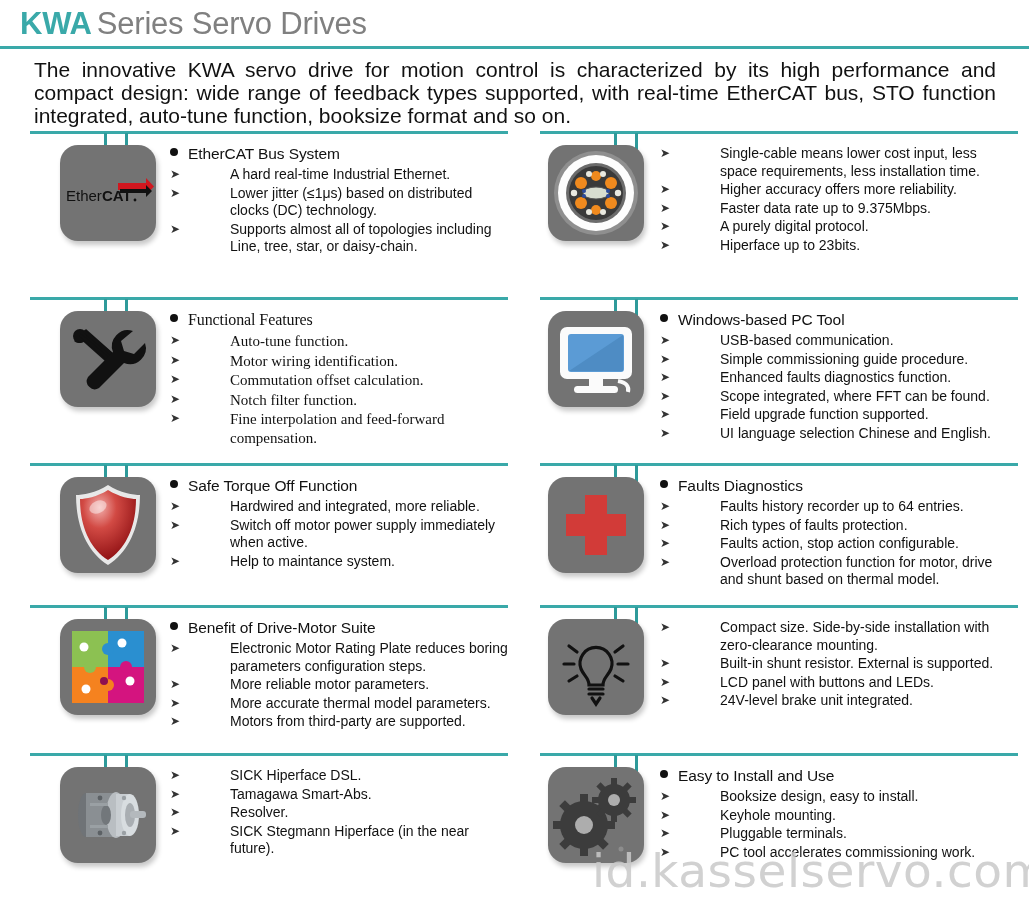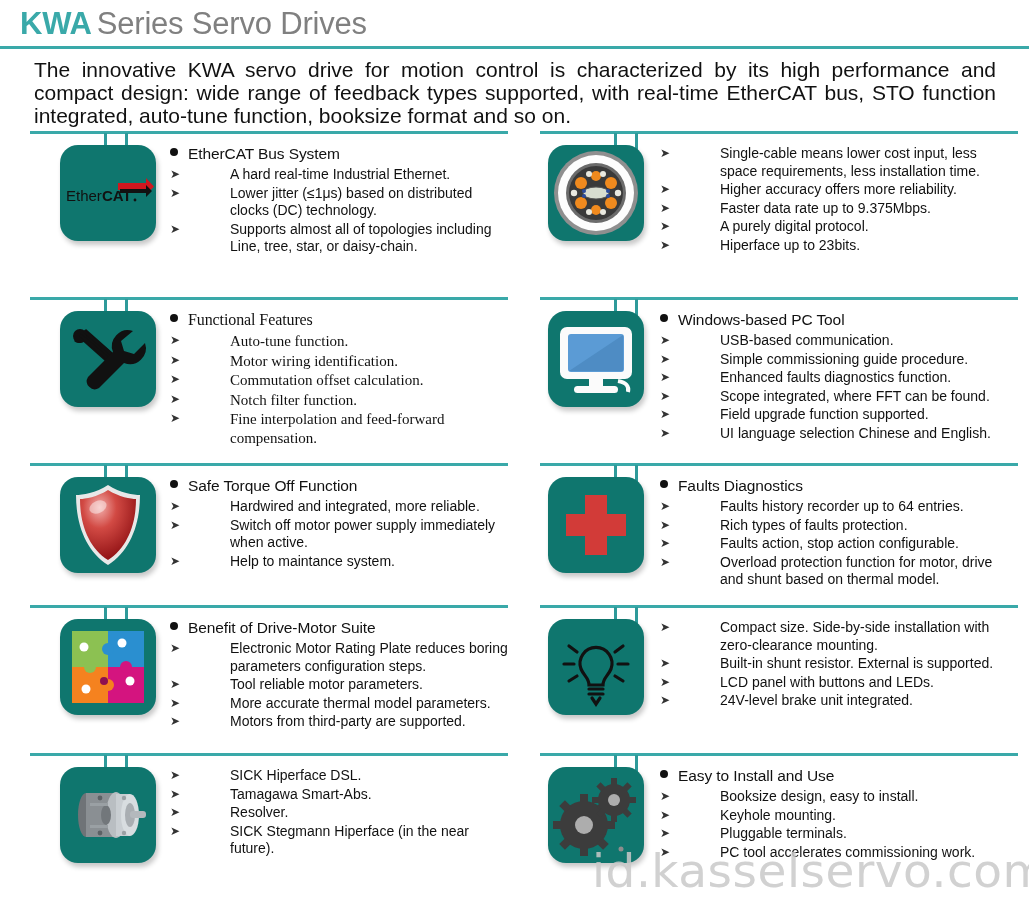--- a/index.html
+++ b/index.html
@@ -46,21 +46,21 @@
   
   .sep{position:absolute;left:0;top:0;width:100%;height:2.5px;background:#3aa9a9;}
   .stem{position:absolute;top:2px;width:2.5px;height:20px;background:#2e9a9a;}
   .stem.s1{left:74px;}
   .stem.s2{left:95px;}
 
   
   .tile{
     position:absolute;left:30px;top:14px;
     width:96px;height:96px;border-radius:18px;
-    background:#0f766e;
+    background:#737373;
     box-shadow:2px 4px 5px rgba(0,0,0,0.22);
     overflow:hidden;
   }
   .col.right .tile{left:8px;}
 
   
   .body-block{position:absolute;left:140px;top:14px;width:338px;}
   .col.right .body-block{left:120px;width:358px;}
 
   .head-line{
@@ -385,21 +385,21 @@
             <span class="dot"></span>    
             <span class="head-txt">Benefit of Drive-Motor Suite</span>  
           </div>  
           <ul class="bullets">
             <li>
               <span class="arw">➤</span>
               <span class="btxt">Electronic Motor Rating Plate reduces boring parameters configuration steps.</span>
             </li>
             <li>
               <span class="arw">➤</span>
-              <span class="btxt">Tool reliable motor parameters.</span>
+              <span class="btxt">More reliable motor parameters.</span>
             </li>
             <li>
               <span class="arw">➤</span>
               <span class="btxt">More accurate thermal model parameters.</span>
             </li>
             <li>
               <span class="arw">➤</span>
               <span class="btxt">Motors from third-party are supported.</span>
             </li>  
           </ul>

